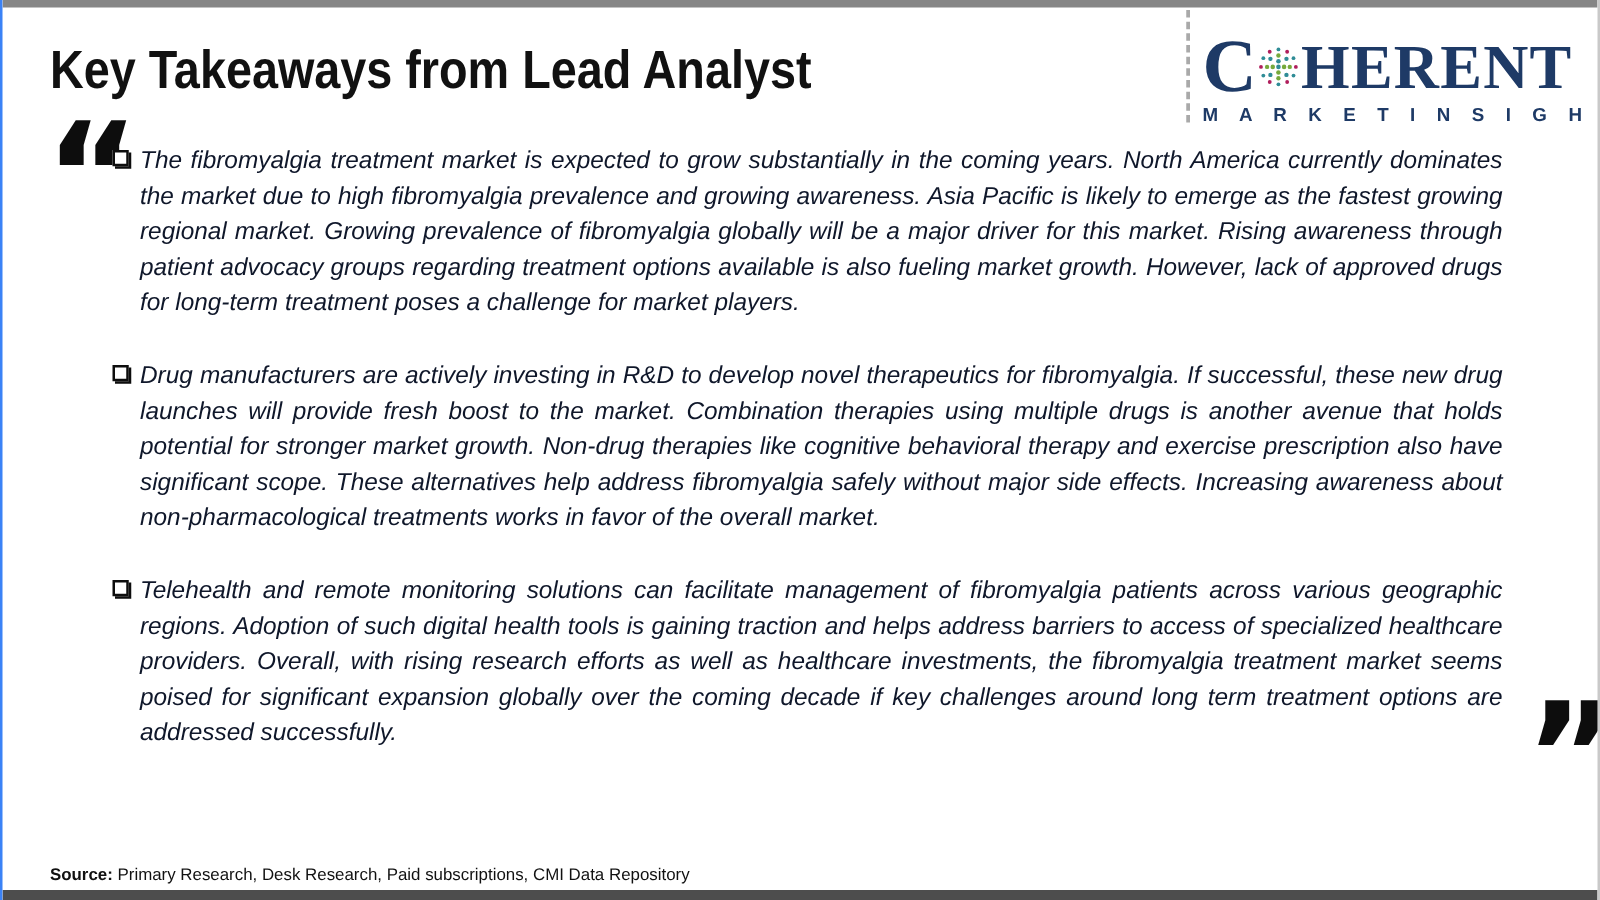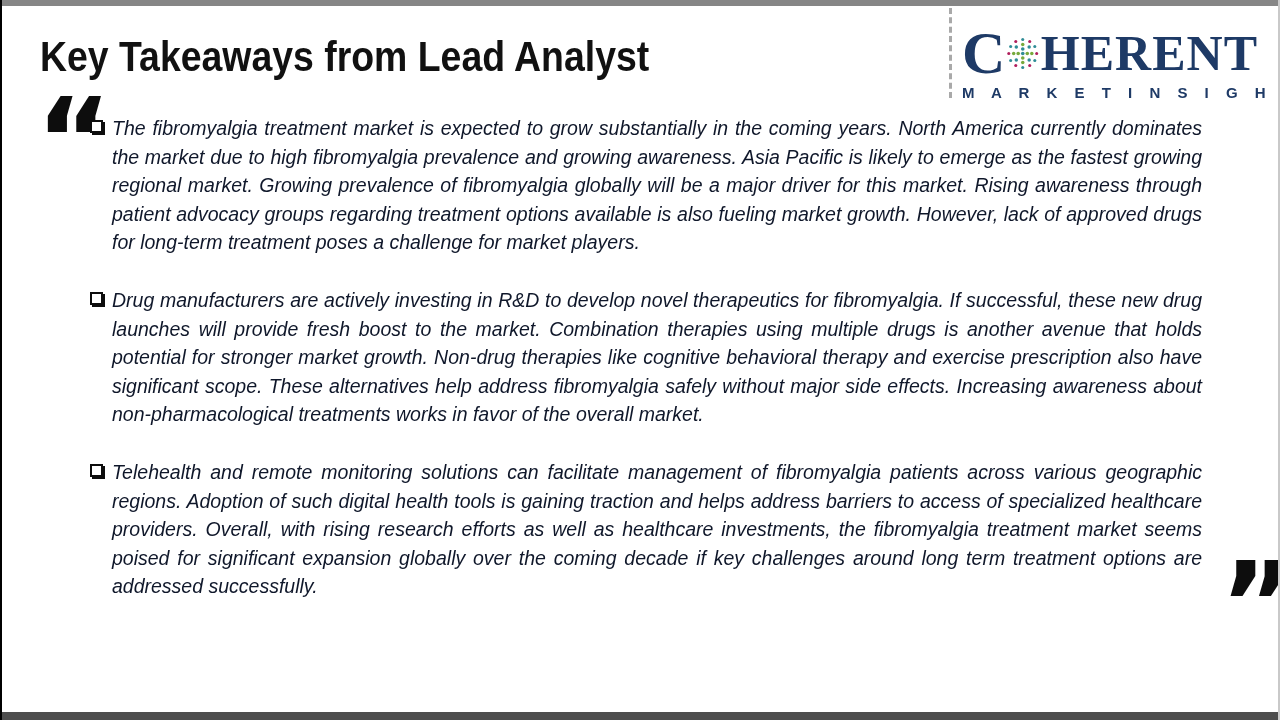--- a/index.html
+++ b/index.html
@@ -5,21 +5,21 @@
   * { margin: 0; padding: 0; box-sizing: border-box; }
   html, body { width: 1280px; height: 720px; background: #e8e8e8; }
   body { font-family: "Liberation Sans", sans-serif; }
 
   .slide {
     position: relative;
     width: 1280px;
     height: 720px;
     background: #ffffff;
     overflow: hidden;
-    border-left: 2px solid #000000;
+    border-left: 2px solid #3b82f6;
     border-right: 2px solid #c9c9c9;
   }
   .top-bar {
     position: absolute;
     top: 0; left: 0; right: 0;
     height: 6px;
     background: #868686;
   }
   .bottom-bar {
     position: absolute;
@@ -200,16 +200,19 @@
     <li class="bullet-item">
       <span class="bullet-square"></span>
       <span>Drug manufacturers are actively investing in R&amp;D to develop novel therapeutics for fibromyalgia. If successful, these new drug launches will provide fresh boost to the market. Combination therapies using multiple drugs is another avenue that holds potential for stronger market growth. Non-drug therapies like cognitive behavioral therapy and exercise prescription also have significant scope. These alternatives help address fibromyalgia safely without major side effects. Increasing awareness about non-pharmacological treatments works in favor of the overall market.</span>
     </li>
     <li class="bullet-item">
       <span class="bullet-square"></span>
       <span>Telehealth and remote monitoring solutions can facilitate management of fibromyalgia patients across various geographic regions. Adoption of such digital health tools is gaining traction and helps address barriers to access of specialized healthcare providers. Overall, with rising research efforts as well as healthcare investments, the fibromyalgia treatment market seems poised for significant expansion globally over the coming decade if key challenges around long term treatment options are addressed successfully.</span>
     </li>
   </ul>
 
+  <div class="source-line">
+    <span class="source-label">Source:</span><span> Primary Research, Desk Research, Paid subscriptions, CMI Data Repository</span>
+  </div>
 
   <div class="bottom-bar"></div>
 
 </div>
 
 </body></html>

